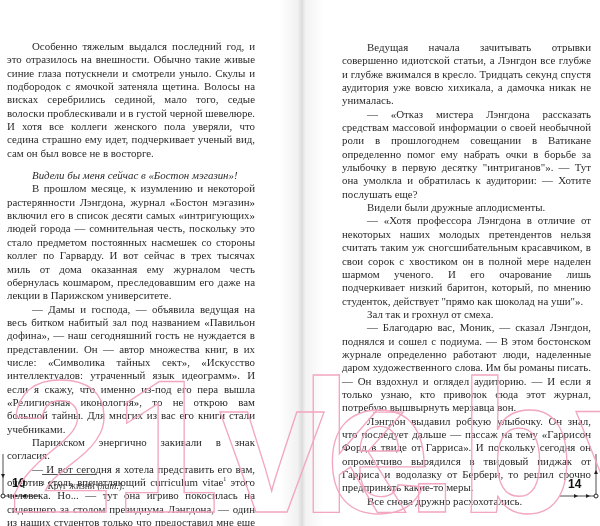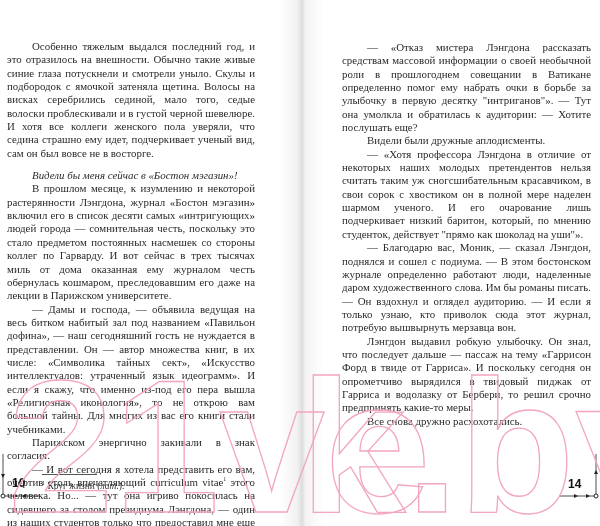--- a/index.html
+++ b/index.html
@@ -65,23 +65,25 @@
       <polygon points="14,42 14,46 18,44" fill="#222"></polygon>
       <polygon points="26,42 26,46 22,44" fill="#222"></polygon>
       <circle cx="3" cy="44" r="2" fill="#fff" stroke="#222" stroke-width="1"></circle>
     </svg>
   </div>
 
   <div class="gutter"></div>
 
   <div class="page page-right" style="background:transparent">
     <div class="text-block">
+      <p class="para">Ведущая начала зачитывать отрывки совершенно идиотской статьи, а Лэнгдон все глубже и глубже вжимался в кресло. Тридцать секунд спустя аудитория уже вовсю хихикала, а дамочка никак не унималась.</p>
       <p class="para">— «Отказ мистера Лэнгдона рассказать средствам массовой информации о своей необычной роли в прошлогоднем совещании в Ватикане определенно помог ему набрать очки в борьбе за улыбочку в первую десятку "интриганов"». — Тут она умолкла и обратилась к аудитории: — Хотите послушать еще?</p>
       <p class="para">Видели были дружные аплодисменты.</p>
       <p class="para">— «Хотя профессора Лэнгдона в отличие от некоторых наших молодых претендентов нельзя считать таким уж сногсшибательным красавчиком, в свои сорок с хвостиком он в полной мере наделен шармом ученого. И его очарование лишь подчеркивает низкий баритон, который, по мнению студенток, действует "прямо как шоколад на уши"».</p>
+      <p class="para">Зал так и грохнул от смеха.</p>
       <p class="para">— Благодарю вас, Моник, — сказал Лэнгдон, поднялся и сошел с подиума. — В этом бостонском журнале определенно работают люди, наделенные даром художественного слова. Им бы романы писать. — Он вздохнул и оглядел аудиторию. — И если я только узнаю, кто приволок сюда этот журнал, потребую вышвырнуть мерзавца вон.</p>
       <p class="para">Лэнгдон выдавил робкую улыбочку. Он знал, что последует дальше — пассаж на тему «Гаррисон Форд в твиде от Гарриса». И поскольку сегодня он опрометчиво вырядился в твидовый пиджак от Гарриса и водолазку от Бербери, то решил срочно предпринять какие-то меры.</p>
       <p class="para">Все снова дружно расхохотались.</p>
 
     </div>
 
     <div class="page-num pn-right" style="left:268px">14</div>
     <svg class="corner" style="left:258px;top:452px" width="42" height="50">
       <line x1="38" y1="2" x2="38" y2="44" stroke="#222" stroke-width="0.8"></line>
       <polygon points="36,22 40,22 38,18" fill="#222"></polygon>

